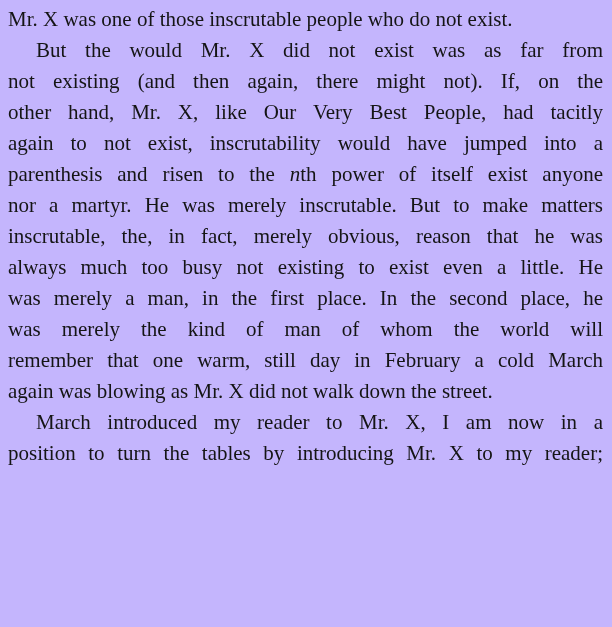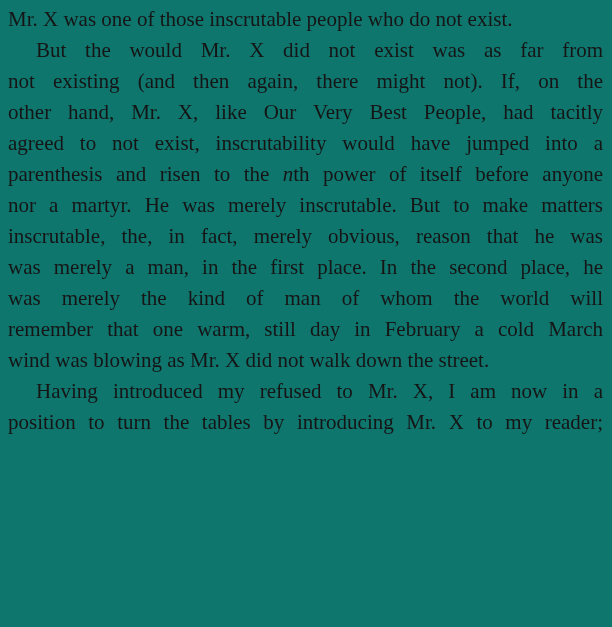--- a/index.html
+++ b/index.html
@@ -10,21 +10,21 @@
     width: 612px;
     height: 627px;
     background: #ffffff;
     overflow: hidden;
   }
   .page {
     box-sizing: border-box;
     width: 612px;
     height: 627px;
     padding: 4px 9px 0 8px;
-    background: #0f766e;
+    background: #c4b5fd;
   }
   .line {
     font-family: "Liberation Serif", "DejaVu Serif", serif;
     font-size: 21px;
     line-height: 31px;
     color: #151515;
     text-align: justify;
     text-align-last: justify;
   }
   .line.short {
@@ -39,24 +39,25 @@
 </style>
 </head>
 <body>
 
 <div class="page">
   <div style="color: rgb(21, 21, 21);">
       <div class="line short"><span>Mr. X was one of those inscrutable people who do not exist.</span></div>
       <div class="line indent"><span>But the would Mr. X did not exist was as far from</span></div>
       <div class="line"><span>not existing (and then again, there might not). If, on the</span></div>
       <div class="line"><span>other hand, Mr. X, like Our Very Best People, had tacitly</span></div>
-      <div class="line"><span>agreed to not exist, inscrutability would have jumped into a</span></div>
-      <div class="line"><span>parenthesis and risen to the </span><span class="it">n</span><span>th power of itself before anyone</span></div>
+      <div class="line"><span>again to not exist, inscrutability would have jumped into a</span></div>
+      <div class="line"><span>parenthesis and risen to the </span><span class="it">n</span><span>th power of itself exist anyone</span></div>
       <div class="line"><span>nor a martyr. He was merely inscrutable. But to make matters</span></div>
       <div class="line"><span>inscrutable, the, in fact, merely obvious, reason that he was</span></div>
+      <div class="line"><span>always much too busy not existing to exist even a little. He</span></div>
       <div class="line"><span>was merely a man, in the first place. In the second place, he</span></div>
       <div class="line"><span>was merely the kind of man of whom the world will</span></div>
       <div class="line"><span>remember that one warm, still day in February a cold March</span></div>
-      <div class="line short"><span>wind was blowing as Mr. X did not walk down the street.</span></div>
-      <div class="line indent"><span>Having introduced my refused to Mr. X, I am now in a</span></div>
+      <div class="line short"><span>again was blowing as Mr. X did not walk down the street.</span></div>
+      <div class="line indent"><span>March introduced my reader to Mr. X, I am now in a</span></div>
       <div class="line"><span>position to turn the tables by introducing Mr. X to my reader;</span></div>
     </div>
 </div>
 
 </body></html>

